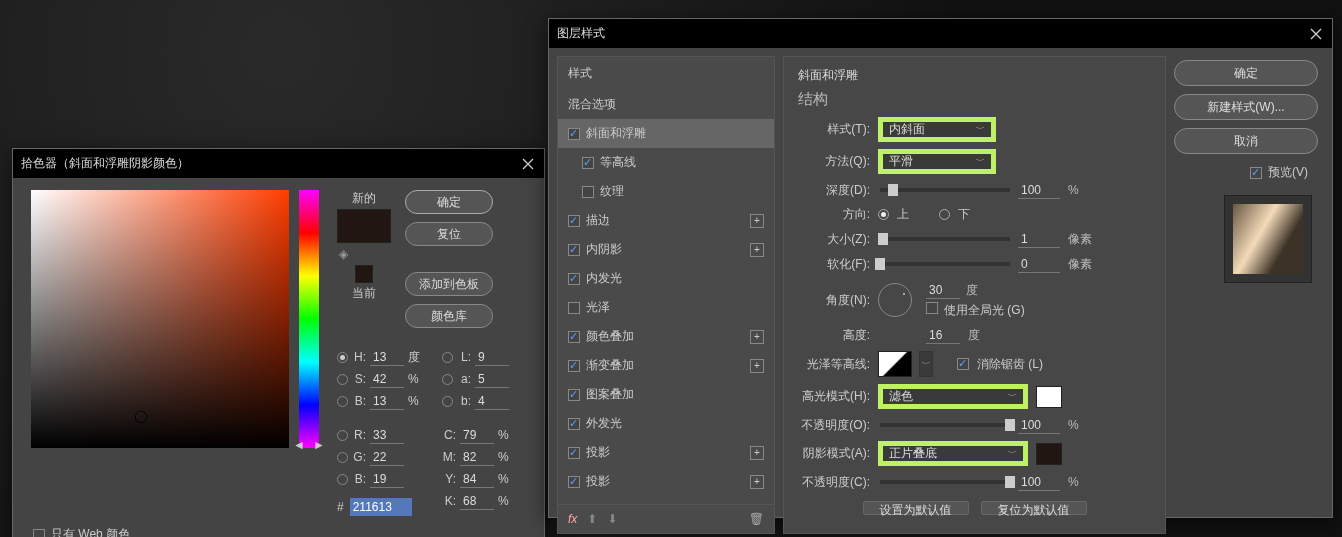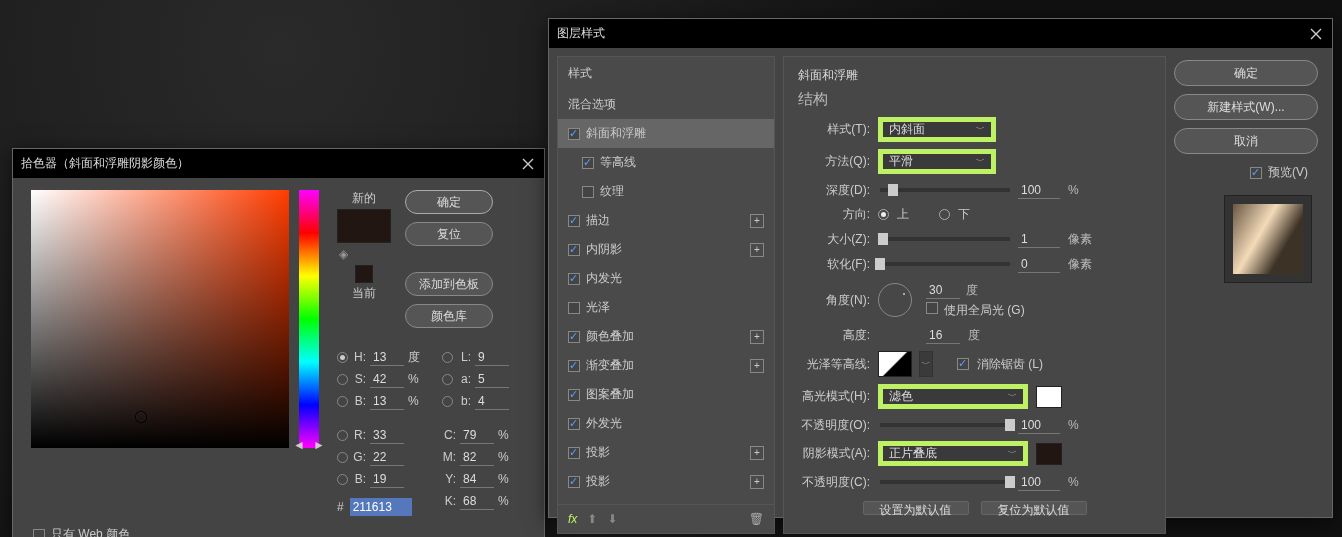--- a/index.html
+++ b/index.html
@@ -45,21 +45,21 @@
 .ls-dialog{left:548px;top:18px;width:785px;height:500px;display:flex;flex-direction:column}
 .ls-body{display:flex;flex:1;padding:8px;gap:8px}
 .ls-left{width:218px;display:flex;flex-direction:column;border:1px solid #555;background:#4a4a4a}
 .ls-h{padding:8px 10px;color:#ccc}
 .ls-item{display:flex;align-items:center;justify-content:space-between;padding:6px 10px;cursor:pointer}
 .ls-item.sel{background:#666}
 .ls-item .lbl{display:flex;align-items:center;gap:6px}
 .ls-item.sub{padding-left:24px}
 .plus-box{width:14px;height:14px;border:1px solid #888;display:flex;align-items:center;justify-content:center;color:#ccc;font-size:10px}
 .ls-foot{margin-top:auto;display:flex;align-items:center;gap:10px;padding:7px 10px;border-top:1px solid #555}
-.ls-foot .fx{font-style:italic;color:#bef264}
+.ls-foot .fx{font-style:italic;color:#fca5a5}
 .ls-foot .spacer{flex:1}
 .trash{color:#aaa}
 
 .ls-mid{flex:1;border:1px solid #555;padding:10px 14px;background:#474747;overflow:hidden}
 .sect-title{color:#ddd;margin-bottom:6px}
 .group{border:none;margin-bottom:8px}
 .group-title{color:#bbb;margin-bottom:8px;font-size:15px}
 .frow{display:flex;align-items:center;gap:8px;margin-bottom:7px}
 .flabel{width:72px;text-align:right;color:#ccc}
 .sel-input{width:118px;height:25px;background:#3a3a3a;border:5px solid #bef264;color:#ddd;display:flex;align-items:center;justify-content:space-between;padding:0 6px;cursor:pointer}

